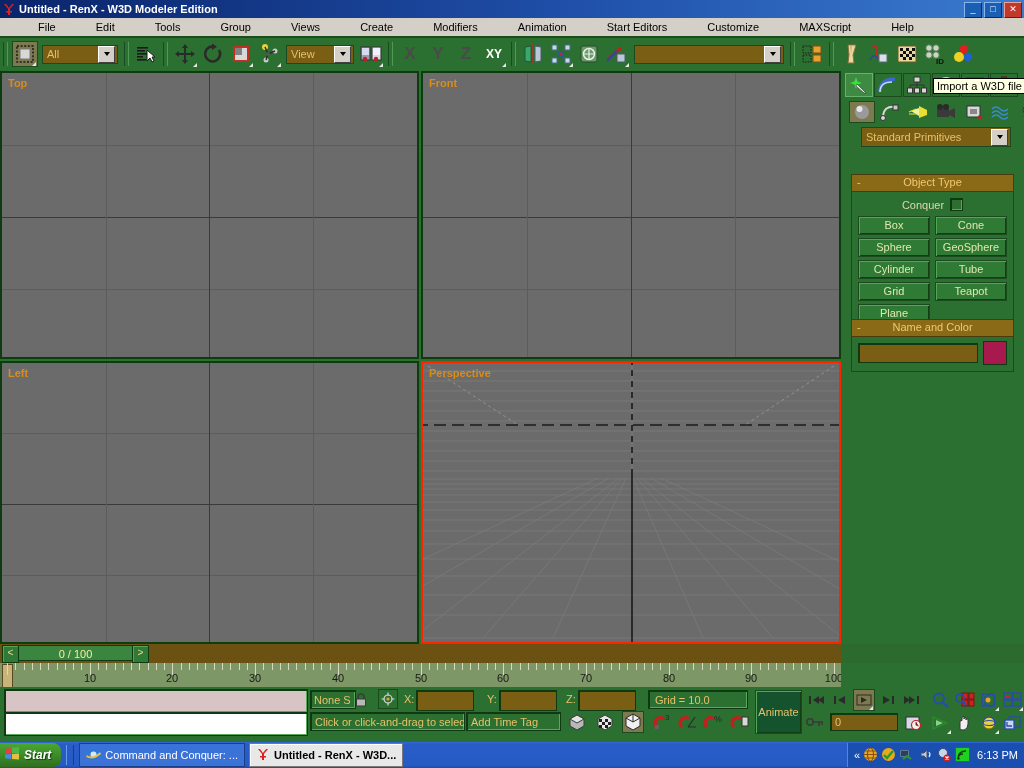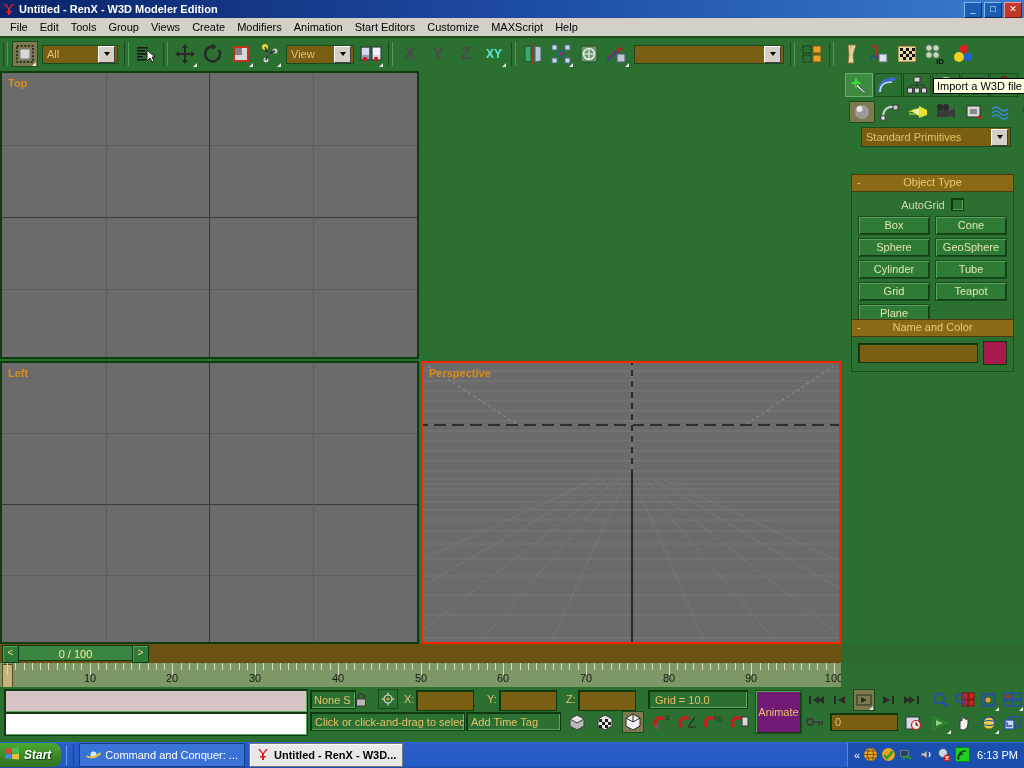--- a/index.html
+++ b/index.html
@@ -20,21 +20,21 @@
   .titlebar .tb-text{color:#fff;font-weight:bold;font-size:11px;letter-spacing:0px;}
   .tb-btns{position:absolute;right:2px;top:2px;display:flex;gap:2px;}
   .tb-btn{width:16px;height:14px;background:#1b5fb4;border:1px solid #88b6e8;
     border-right-color:#0a2a5a;border-bottom-color:#0a2a5a;
     color:#fff;font-size:9px;line-height:12px;text-align:center;font-family:"Liberation Sans",sans-serif;}
   .tb-btn.close{background:#c0392b;border-color:#e8a29a;border-right-color:#6a1a12;border-bottom-color:#6a1a12;}
 
   
   .menubar{position:absolute;left:0;top:18px;width:1024px;height:18px;
     background:#d4d0c8;display:flex;align-items:center;padding-left:4px;box-sizing:border-box;}
-  .menubar .mi{color:#000;font-size:11px;padding:1px 6px;white-space:nowrap;}
+  .menubar .mi{color:#000;font-size:11px;padding:1px 6px;white-space:nowrap;margin-left:28px;}
   .menu-underline{position:absolute;left:0;top:36px;width:1024px;height:2px;background:#1b4d1b;}
 
   
   .toolbar{position:absolute;left:0;top:38px;width:1024px;height:32px;background:#2b7030;
     display:flex;align-items:center;}
   .tb-sep{width:3px;height:24px;margin:0 3px;
     border-left:1px solid #1c4a1f;border-right:1px solid #4e9a52;}
   .tbtn{width:26px;height:26px;margin:0 1px;position:relative;display:flex;
     align-items:center;justify-content:center;box-sizing:border-box;}
   .tbtn.sel{border:1px solid #1c4a1f;background:#7e7a50;}
@@ -266,21 +266,21 @@
     <div class="tbtn">
       <span style="color:#4a4a4a;font-size:17px;font-weight:bold;font-family:'Liberation Sans',sans-serif">X</span>
     </div>
     <div class="tbtn">
       <span style="color:#4a4a4a;font-size:17px;font-weight:bold;font-family:'Liberation Sans',sans-serif">Y</span>
     </div>
     <div class="tbtn">
       <span style="color:#4a4a4a;font-size:17px;font-weight:bold;font-family:'Liberation Sans',sans-serif">Z</span>
     </div>
     <div class="tbtn">
-      <span style="color:#5eead4;font-size:12px;font-weight:bold;font-family:'Liberation Sans',sans-serif">XY</span>
+      <span style="color:#ffffff;font-size:12px;font-weight:bold;font-family:'Liberation Sans',sans-serif">XY</span>
       <i class="flyout"></i>
     </div>
 
     <div class="tb-sep"></div>
 
     <div class="tbtn">
       <svg width="22" height="22" viewBox="0 0 22 22">
         <path d="M3 4 L9 3 L9 19 L3 18 Z" fill="#3aa86a" stroke="#1a5a3a"></path>
         <path d="M19 4 L13 3 L13 19 L19 18 Z" fill="#b8c8d8" stroke="#4a5a6a"></path>
         <rect x="10.4" y="1" width="1.4" height="20" fill="#d02020"></rect>
@@ -393,20 +393,32 @@
         <div class="gl major" style="left:0;top:144px;width:100%;height:1px"></div>
         <div class="gl" style="left:0;top:216px;width:100%;height:1px"></div>
         <div class="gl" style="left:104px;top:0;width:1px;height:100%"></div>
         <div class="gl major" style="left:207px;top:0;width:1px;height:100%"></div>
         <div class="gl" style="left:311px;top:0;width:1px;height:100%"></div>
       </div>
       <span class="vp-label">Top</span>
 
     </div>
 
+    <div class="vp inactive" style="left:421px;top:0;width:420px;height:288px">
+      <div class="vp-grid">
+        <div class="gl" style="left:0;top:72px;width:100%;height:1px"></div>
+        <div class="gl major" style="left:0;top:144px;width:100%;height:1px"></div>
+        <div class="gl" style="left:0;top:216px;width:100%;height:1px"></div>
+        <div class="gl" style="left:104px;top:0;width:1px;height:100%"></div>
+        <div class="gl major" style="left:208px;top:0;width:1px;height:100%"></div>
+        <div class="gl" style="left:312px;top:0;width:1px;height:100%"></div>
+      </div>
+      <span class="vp-label">Front</span>
+
+    </div>
 
     <div class="vp inactive" style="left:0;top:290px;width:419px;height:283px">
       <div class="vp-grid">
         <div class="gl" style="left:0;top:70px;width:100%;height:1px"></div>
         <div class="gl major" style="left:0;top:141px;width:100%;height:1px"></div>
         <div class="gl" style="left:0;top:212px;width:100%;height:1px"></div>
         <div class="gl" style="left:104px;top:0;width:1px;height:100%"></div>
         <div class="gl major" style="left:207px;top:0;width:1px;height:100%"></div>
         <div class="gl" style="left:311px;top:0;width:1px;height:100%"></div>
       </div>
@@ -576,21 +588,21 @@
         </span>
     </div>
 
     <div class="rollout" style="top:103px">
       <div class="roll-head">
         <span class="minus">-</span>
         <span>Object Type</span>
       </div>
       <div class="roll-body">
         <div class="autogrid">
-          <span>AutoGrid</span>
+          <span>Conquer</span>
           <span class="chk"></span>
         </div>
         <div class="objgrid" id="objgrid">
             <div class="objbtn">Box</div>
             <div class="objbtn">Cone</div>
             <div class="objbtn">Sphere</div>
             <div class="objbtn">GeoSphere</div>
             <div class="objbtn">Cylinder</div>
             <div class="objbtn">Tube</div>
             <div class="objbtn">Grid</div>
@@ -832,21 +844,21 @@
       </svg>
     </div>
     <div class="sbtn" style="position:absolute;left:729px;top:24px">
       <svg width="20" height="18" viewBox="0 0 20 18">
         <path d="M4 14 A5 5 0 0 1 11 6" fill="none" stroke="#c02020" stroke-width="3.5"></path>
         <rect x="12" y="4" width="6" height="9" fill="#d8d8d8" stroke="#333"></rect>
       </svg>
     </div>
 
     <div style="position:absolute;left:755px;top:3px;width:45px;height:42px;border:1px solid #1c4a1f;
-         box-shadow:inset 1px 1px 0 #54a559,inset -1px -1px 0 #143d16;background:#701a75;
+         box-shadow:inset 1px 1px 0 #54a559,inset -1px -1px 0 #143d16;background:#14532d;
          display:flex;align-items:center;justify-content:center">
       <span class="lbl">Animate</span>
     </div>
 
     <div class="sbtn" style="position:absolute;left:805px;top:2px">
       <svg width="18" height="14" viewBox="0 0 18 14">
           <g fill="#2a2a2a">
             <rect x="2" y="3" width="2" height="8"></rect>
       <path d="M12 3 L12 11 L6 7 Z"></path>
             <path d="M17 3 L17 11 L11 7 Z"></path>

